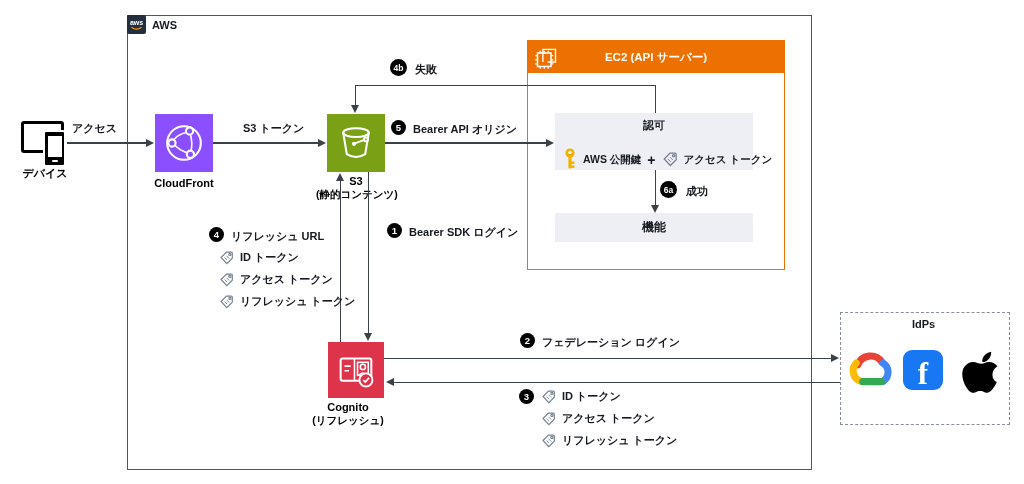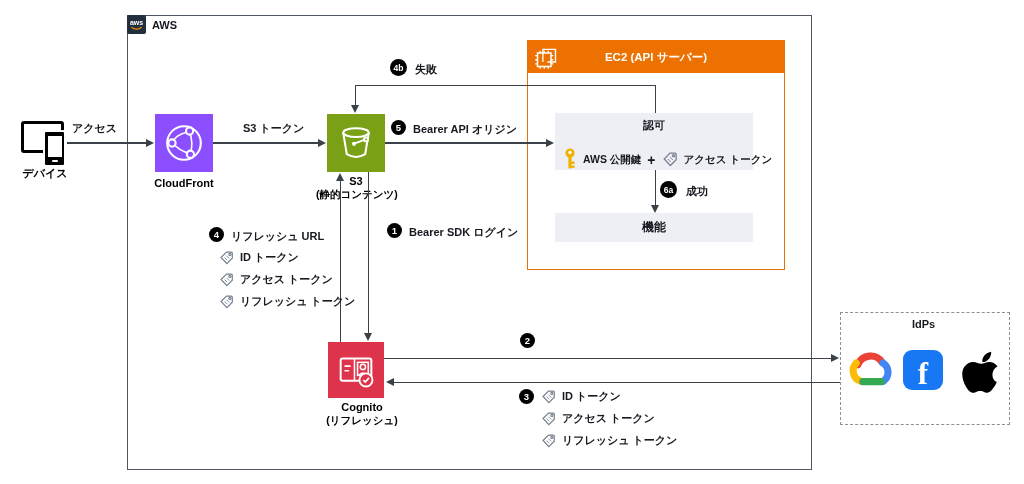--- a/index.html
+++ b/index.html
@@ -189,28 +189,29 @@
       <rect x="10" y="15" width="40" height="29" rx="2.5"></rect>
       <path d="M28 15 V44" stroke-width="2"></path>
       <path d="M15 25 h8 M15 31 h6" stroke-width="2.2"></path>
       <rect x="32" y="20" width="14" height="17" stroke-width="2"></rect>
       <circle cx="39" cy="26" r="3.4" stroke-width="2"></circle>
       <path d="M33.5 37 q5.5 -6 11 0" stroke-width="2"></path>
       <circle cx="43" cy="43" r="8.5" fill="#DD344C" stroke-width="2.4"></circle>
       <path d="M39.5 43 l2.5 2.6 l5 -5.4" stroke-width="2.2"></path>
     </svg>
   </div>
-  <div class="node-label" style="left:312px;top:401px;width:100px">
+  <div class="node-label" style="left:298px;top:401px;width:100px">
     <div>Cognito</div>
     <div class="sub">(リフレッシュ)</div>
   </div>
 
   <div class="line hl" style="left:384px;top:357.5px;width:450px"></div>
   <div class="ar r" style="left:831px;top:354px"></div>
   <div class="badge s" style="left:520px;top:333px">2</div>
+  <div class="lbl" style="left:542px;top:335px">フェデレーション ログイン</div>
 
   <div class="line hl" style="left:392px;top:381.5px;width:448px"></div>
   <div class="ar l" style="left:386px;top:378px"></div>
   <div class="badge s" style="left:519px;top:389px">3</div>
   <div class="tokrow" style="left:541px;top:389px">
     <svg width="15" height="15" viewBox="0 0 22 22" fill="none" stroke="#76808F" stroke-width="1.7">
         <path d="M3 11 L11 3 H18 a1.5 1.5 0 0 1 1.5 1.5 V12 L11.5 20 Z"></path>
         <circle cx="16" cy="6.5" r="1.6"></circle>
         <path d="M8 11 l4 4 M11 8.5 l4 4" stroke-width="1.3"></path>
       </svg>

